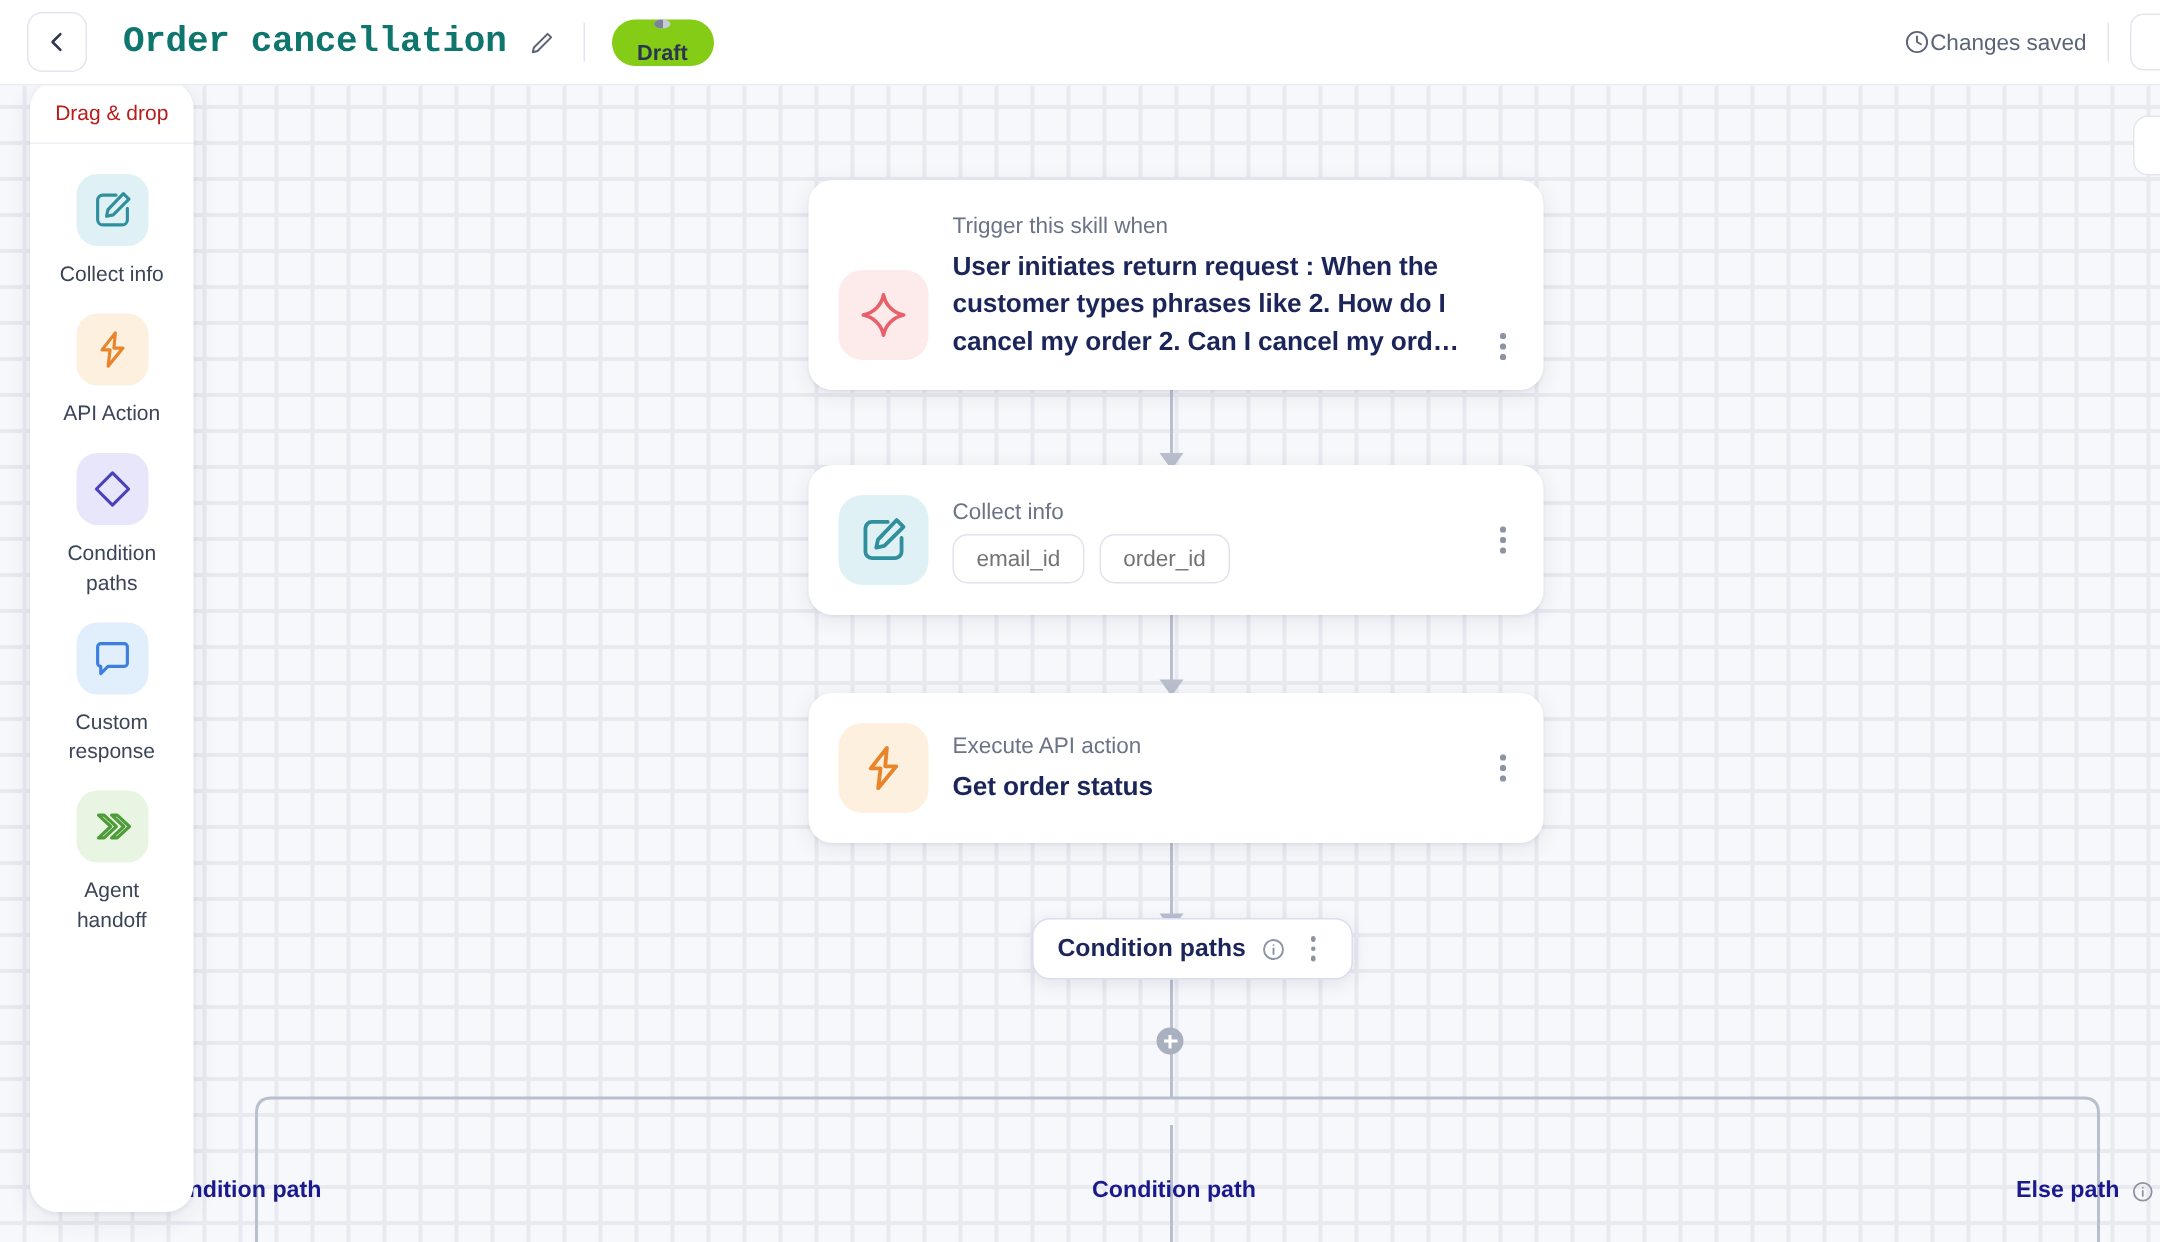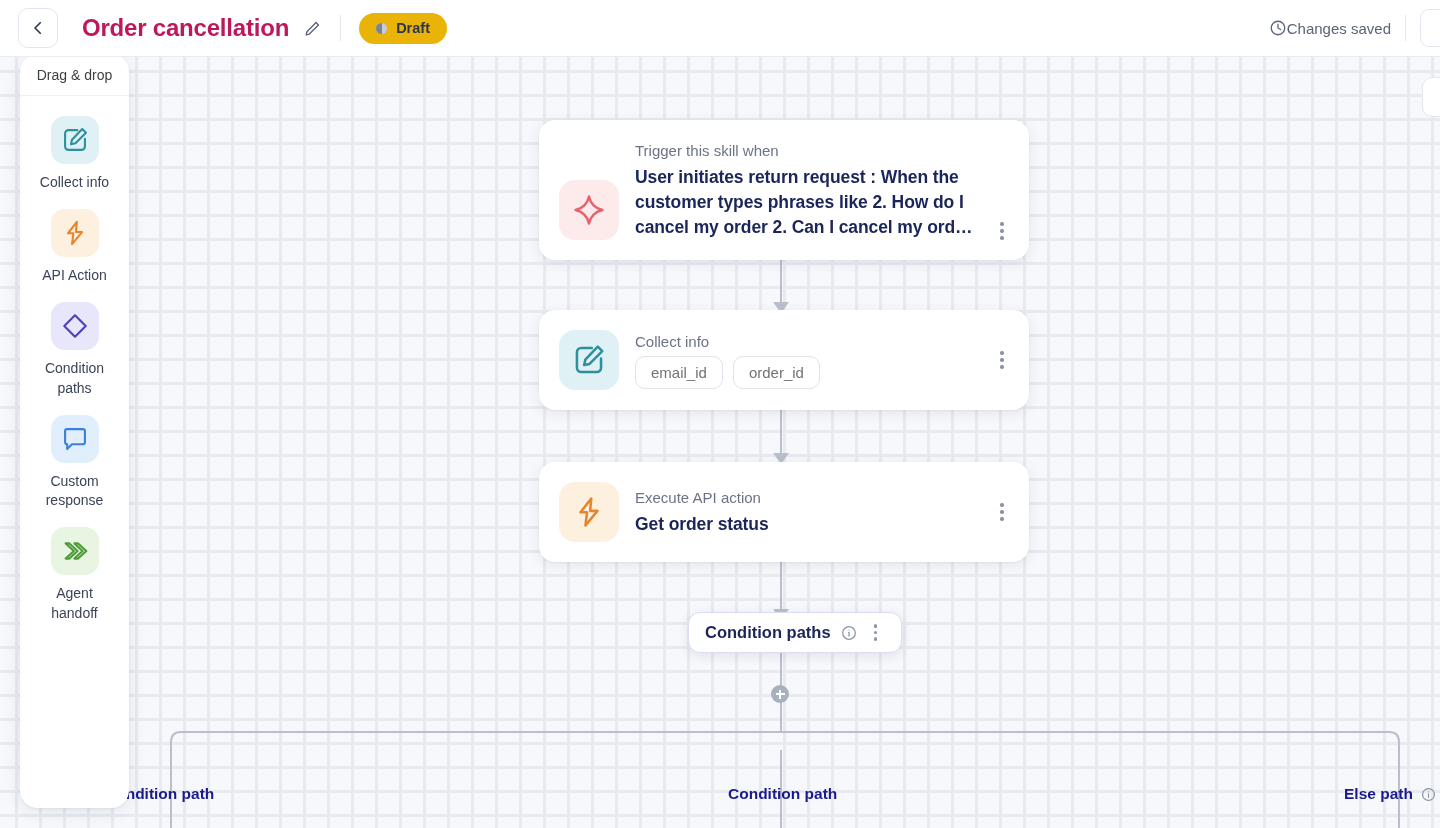--- a/index.html
+++ b/index.html
@@ -25,33 +25,35 @@
     width: 40px; height: 40px;
     border: 1px solid #e3e6ee;
     border-radius: 10px;
     background: #fff;
     display: flex; align-items: center; justify-content: center;
     cursor: pointer;
   }
   .page-title {
     margin-left: 24px;
     font-size: 24px; font-weight: bold;
-    color: #be185d; letter-spacing: -0.2px;
+    color: #0f766e; letter-spacing: -0.2px;
     white-space: nowrap;
+    font-family: Liberation Mono, monospace;
   }
   .edit-pencil { margin-left: 14px; display:flex; align-items:center; cursor:pointer; }
   .hdr-sep {
     width: 1px; height: 26px; background: #e2e6ef;
     margin-left: 18px; margin-right: 18px;
   }
   .draft-badge {
     display: flex; align-items: center; gap: 9px;
     height: 31px; padding: 0 17px;
-    background: #eab308; border-radius: 16px;
+    background: #84cc16; border-radius: 16px;
     cursor: pointer;
+    flex-direction: column;
   }
   .draft-dot {
     width: 11px; height: 11px; border-radius: 50%;
     background: #c7ccd8;
     position: relative; overflow: hidden;
   }
   .draft-dot::after {
     content:""; position:absolute; left:0; top:0;
     width:50%; height:100%; background:#7b8397;
   }
@@ -95,21 +97,21 @@
     position: absolute; left: 20px; top: 54px;
     width: 109px; height: 754px;
     background: #ffffff;
     border-radius: 18px;
     box-shadow: 0 4px 18px rgba(30,40,80,0.09), 0 1px 3px rgba(30,40,80,0.06);
     z-index: 20;
     display: flex; flex-direction: column; align-items: center;
     padding-top: 13px;
   }
   .palette-title {
-    font-size: 14px; color: #404040;
+    font-size: 14px; color: #b91c1c;
     width: 100%; text-align: center;
     padding-bottom: 12px;
     border-bottom: 1px solid #eef0f5;
   }
   .palette-list { width: 100%; padding-top: 10px; }
   .palette-item {
     display:flex; flex-direction: column; align-items:center;
     padding: 10px 4px 6px;
     cursor: grab;
   }

